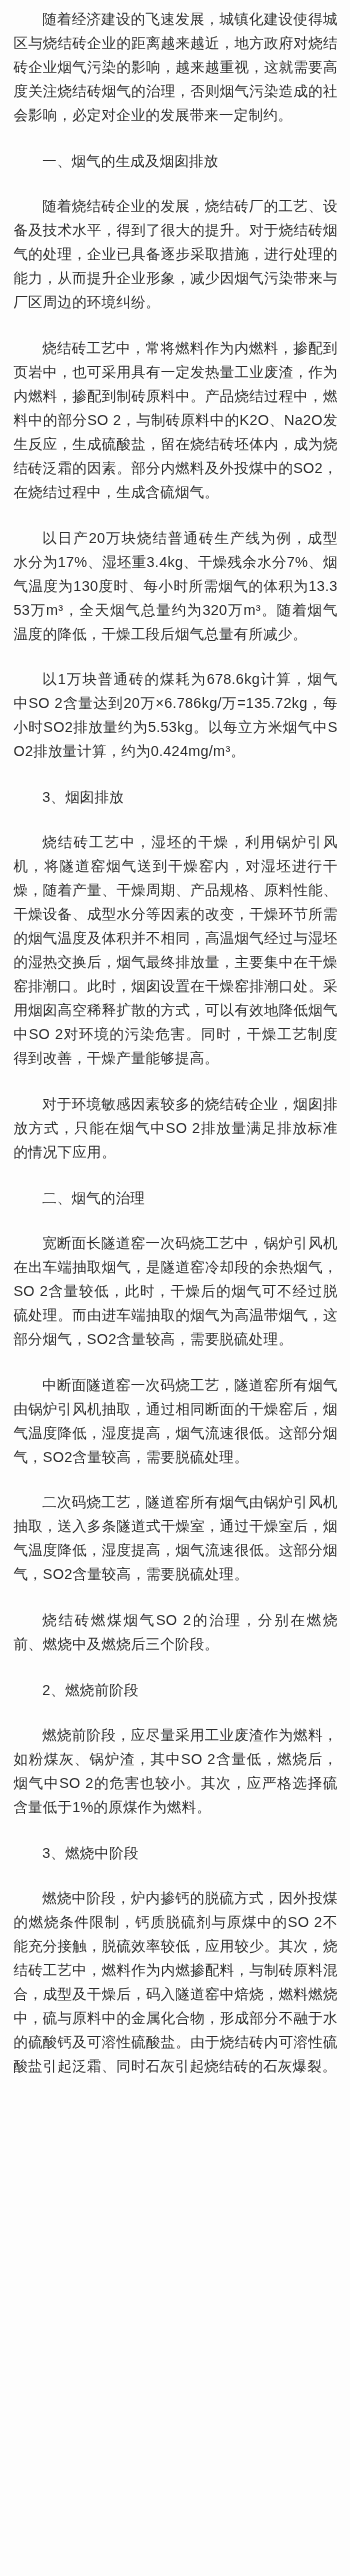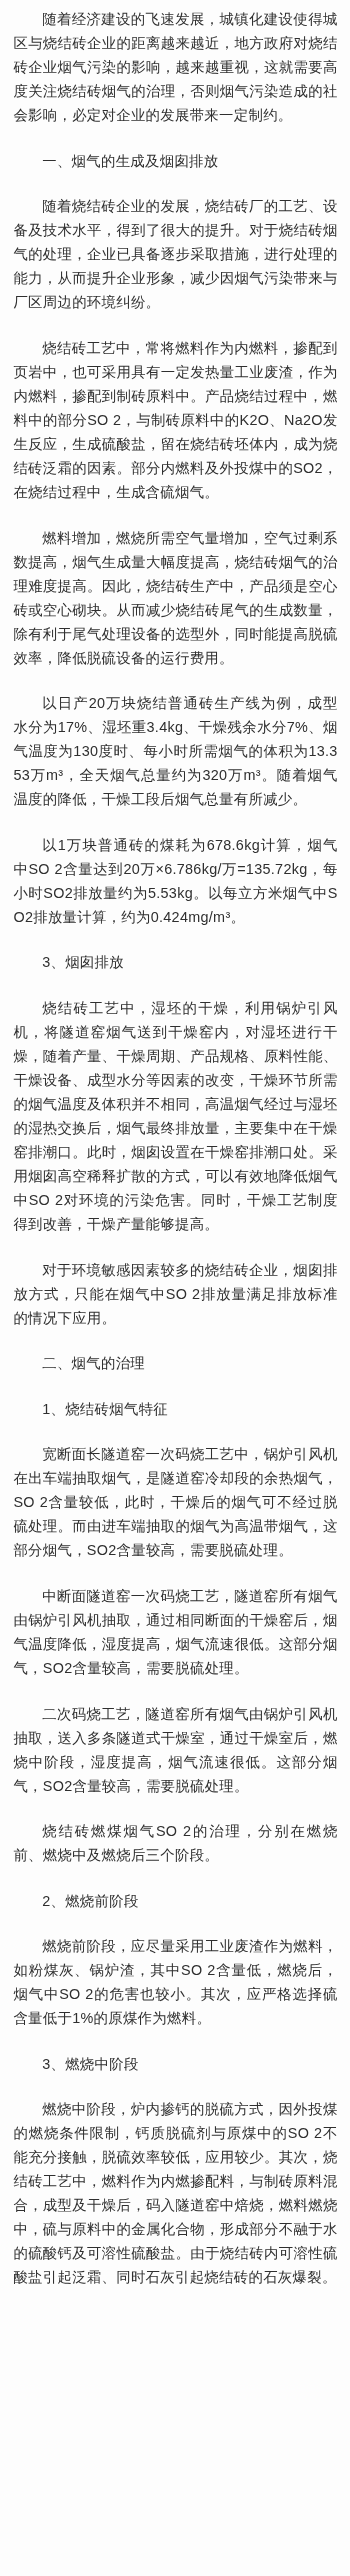--- a/index.html
+++ b/index.html
@@ -34,31 +34,29 @@
 </head>
 <body>
 
 <div class="page">
 
   <div class="article-body">
       <p class="block paragraph">随着经济建设的飞速发展，城镇化建设使得城区与烧结砖企业的距离越来越近，地方政府对烧结砖企业烟气污染的影响，越来越重视，这就需要高度关注烧结砖烟气的治理，否则烟气污染造成的社会影响，必定对企业的发展带来一定制约。</p>
       <p class="block heading">一、烟气的生成及烟囱排放</p>
       <p class="block paragraph">随着烧结砖企业的发展，烧结砖厂的工艺、设备及技术水平，得到了很大的提升。对于烧结砖烟气的处理，企业已具备逐步采取措施，进行处理的能力，从而提升企业形象，减少因烟气污染带来与厂区周边的环境纠纷。</p>
       <p class="block paragraph">烧结砖工艺中，常将燃料作为内燃料，掺配到页岩中，也可采用具有一定发热量工业废渣，作为内燃料，掺配到制砖原料中。产品烧结过程中，燃料中的部分SO 2，与制砖原料中的K2O、Na2O发生反应，生成硫酸盐，留在烧结砖坯体内，成为烧结砖泛霜的因素。部分内燃料及外投煤中的SO2，在烧结过程中，生成含硫烟气。</p>
-      <p class="block paragraph">燃料增加，燃烧所需空气量增加，空气过剩系数提高，烟气生成量大幅度提高，烧结砖烟气的治理难度提高。因此，烧结砖生产中，产品须是空心砖或空心砌块。从而减少烧结砖尾气的生成数量，除有利于尾气处理设备的选型外，同时能提高脱硫效率，降低脱硫设备的运行费用。</p>
       <p class="block paragraph">以日产20万块烧结普通砖生产线为例，成型水分为17%、湿坯重3.4kg、干燥残余水分7%、烟气温度为130度时、每小时所需烟气的体积为13.353万m³，全天烟气总量约为320万m³。随着烟气温度的降低，干燥工段后烟气总量有所减少。</p>
       <p class="block paragraph">以1万块普通砖的煤耗为678.6kg计算，烟气中SO 2含量达到20万×6.786kg/万=135.72kg，每小时SO2排放量约为5.53kg。以每立方米烟气中SO2排放量计算，约为0.424mg/m³。</p>
       <p class="block heading">3、烟囱排放</p>
       <p class="block paragraph">烧结砖工艺中，湿坯的干燥，利用锅炉引风机，将隧道窑烟气送到干燥窑内，对湿坯进行干燥，随着产量、干燥周期、产品规格、原料性能、干燥设备、成型水分等因素的改变，干燥环节所需的烟气温度及体积并不相同，高温烟气经过与湿坯的湿热交换后，烟气最终排放量，主要集中在干燥窑排潮口。此时，烟囱设置在干燥窑排潮口处。采用烟囱高空稀释扩散的方式，可以有效地降低烟气中SO 2对环境的污染危害。同时，干燥工艺制度得到改善，干燥产量能够提高。</p>
       <p class="block paragraph">对于环境敏感因素较多的烧结砖企业，烟囱排放方式，只能在烟气中SO 2排放量满足排放标准的情况下应用。</p>
       <p class="block heading">二、烟气的治理</p>
-      <p class="block heading">1、烧结砖烟气特征</p>
       <p class="block paragraph">宽断面长隧道窑一次码烧工艺中，锅炉引风机在出车端抽取烟气，是隧道窑冷却段的余热烟气，SO 2含量较低，此时，干燥后的烟气可不经过脱硫处理。而由进车端抽取的烟气为高温带烟气，这部分烟气，SO2含量较高，需要脱硫处理。</p>
       <p class="block paragraph">中断面隧道窑一次码烧工艺，隧道窑所有烟气由锅炉引风机抽取，通过相同断面的干燥窑后，烟气温度降低，湿度提高，烟气流速很低。这部分烟气，SO2含量较高，需要脱硫处理。</p>
-      <p class="block paragraph">二次码烧工艺，隧道窑所有烟气由锅炉引风机抽取，送入多条隧道式干燥室，通过干燥室后，燃烧中阶段，湿度提高，烟气流速很低。这部分烟气，SO2含量较高，需要脱硫处理。</p>
+      <p class="block paragraph">二次码烧工艺，隧道窑所有烟气由锅炉引风机抽取，送入多条隧道式干燥室，通过干燥室后，烟气温度降低，湿度提高，烟气流速很低。这部分烟气，SO2含量较高，需要脱硫处理。</p>
       <p class="block paragraph">烧结砖燃煤烟气SO 2的治理，分别在燃烧前、燃烧中及燃烧后三个阶段。</p>
       <p class="block heading">2、燃烧前阶段</p>
       <p class="block paragraph">燃烧前阶段，应尽量采用工业废渣作为燃料，如粉煤灰、锅炉渣，其中SO 2含量低，燃烧后，烟气中SO 2的危害也较小。其次，应严格选择硫含量低于1%的原煤作为燃料。</p>
       <p class="block heading">3、燃烧中阶段</p>
       <p class="block paragraph">燃烧中阶段，炉内掺钙的脱硫方式，因外投煤的燃烧条件限制，钙质脱硫剂与原煤中的SO 2不能充分接触，脱硫效率较低，应用较少。其次，烧结砖工艺中，燃料作为内燃掺配料，与制砖原料混合，成型及干燥后，码入隧道窑中焙烧，燃料燃烧中，硫与原料中的金属化合物，形成部分不融于水的硫酸钙及可溶性硫酸盐。由于烧结砖内可溶性硫酸盐引起泛霜、同时石灰引起烧结砖的石灰爆裂。</p>
     </div>
 
 </div>
 
 

